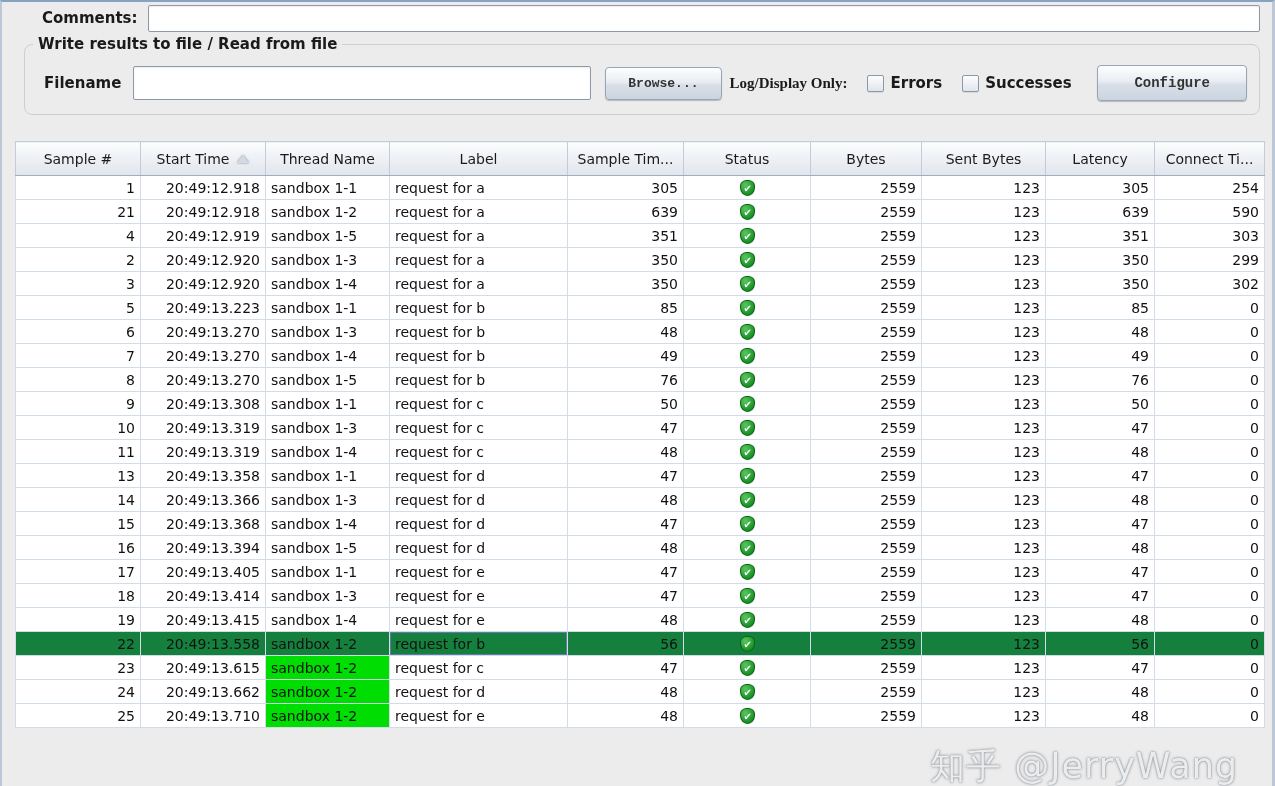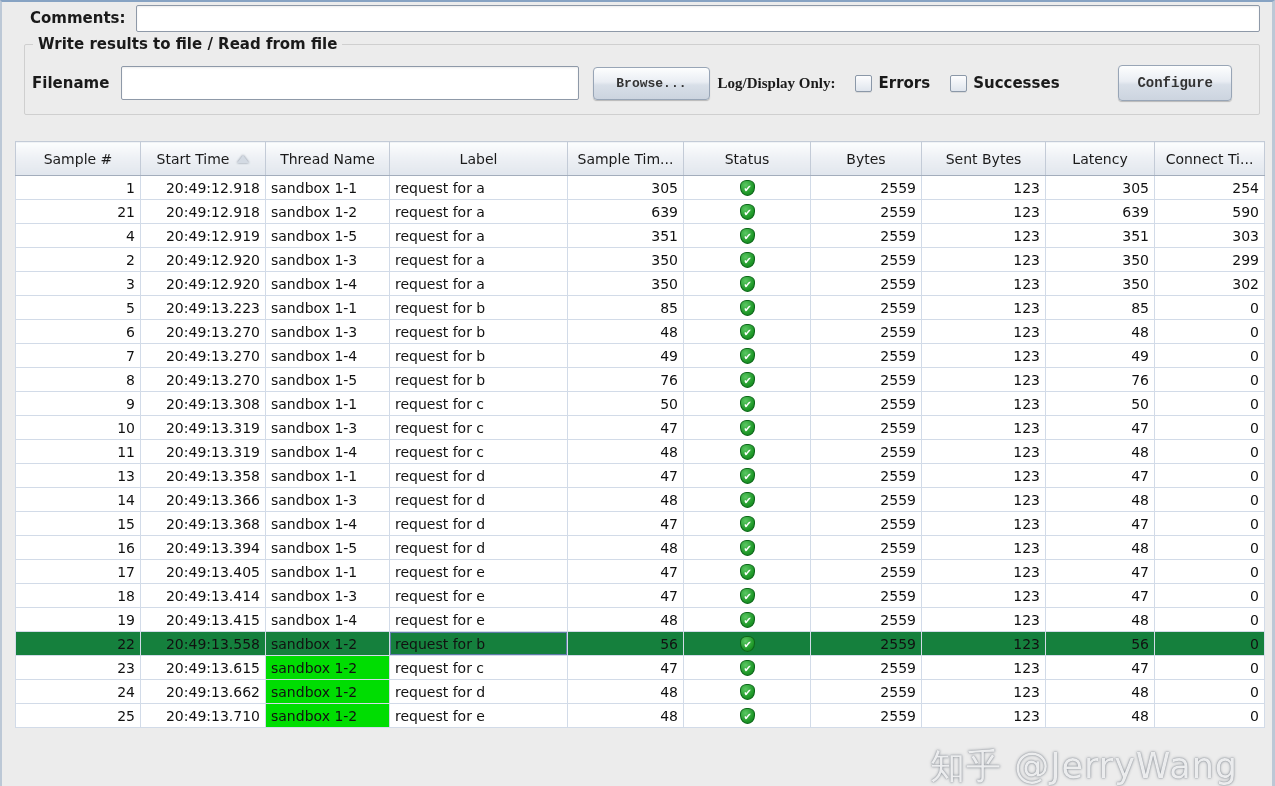--- a/index.html
+++ b/index.html
@@ -18,59 +18,59 @@
     border-left: 2px solid #bcc8d6;
     border-right: 3px solid #bcc8d6;
   }
 
   
   .comments-row {
     display: flex; align-items: center;
     padding: 2px 12px 2px 28px;
     height: 32px;
   }
-  .bold-label { font-weight: bold; font-size: 15px; color: #1a1a1a; white-space: nowrap; }
+  .bold-label { font-weight: bold; font-size: 15px; color: #1a1a1a; white-space: nowrap; margin-left: 12px; }
   .text-input {
     border: 1px solid #8e99a8;
     border-radius: 2px;
     background: #fff;
     height: 26px;
     font-family: inherit; font-size: 14px;
     padding: 0 6px;
     box-shadow: inset 0 1px 2px rgba(0,0,0,0.08);
   }
   .comments-row .text-input { flex: 1; margin-left: 10px; height: 27px; }
 
   
   .group {
     position: relative;
     margin: 10px 12px 0 22px;
     border: 1px solid #cfcfcf;
-    border-radius: 2px;
+    border-radius: 8px;
     padding: 20px 10px 13px 7px;
   }
   .group-title {
     position: absolute; top: -10px; left: 8px;
     background: #ececec; padding: 0 5px;
     font-weight: bold; font-size: 15px; color: #1a1a1a;
     white-space: nowrap;
   }
   .file-row { display: flex; align-items: center; }
   .file-row .text-input { width: 458px; height: 34px; margin-left: 12px; }
   .btn {
     font-family: Liberation Mono, monospace; font-weight: bold; color: #333;
     background: linear-gradient(#fdfefe, #e9edf3 45%, #d8dfe8 55%, #ccd4df);
     border: 1px solid #98a5b6;
     border-radius: 4px;
     box-shadow: 0 1px 1px rgba(0,0,0,0.22);
     cursor: default;
     white-space: nowrap;
   }
   .browse-btn { font-size: 13px; padding: 8px 22px; margin-left: 14px; }
-  .configure-btn { font-size: 14px; padding: 9px 18px; margin-left: auto; margin-right: 17px; }
+  .configure-btn { font-size: 14px; padding: 9px 36px; margin-left: auto; margin-right: 2px; }
   .log-label { margin-left: 8px; font-family: Liberation Serif, serif; }
   .cb-group { display: flex; align-items: flex-end; margin-left: 20px; }
   .checkbox {
     width: 17px; height: 17px;
     border: 1px solid #8b98a8; border-radius: 2px;
     background: linear-gradient(#fdfdfe, #dfe5ed);
     display: inline-block;
     box-shadow: 0 1px 0 rgba(0,0,0,0.08);
   }
   .cb-group .bold-label { margin-left: 6px; }

